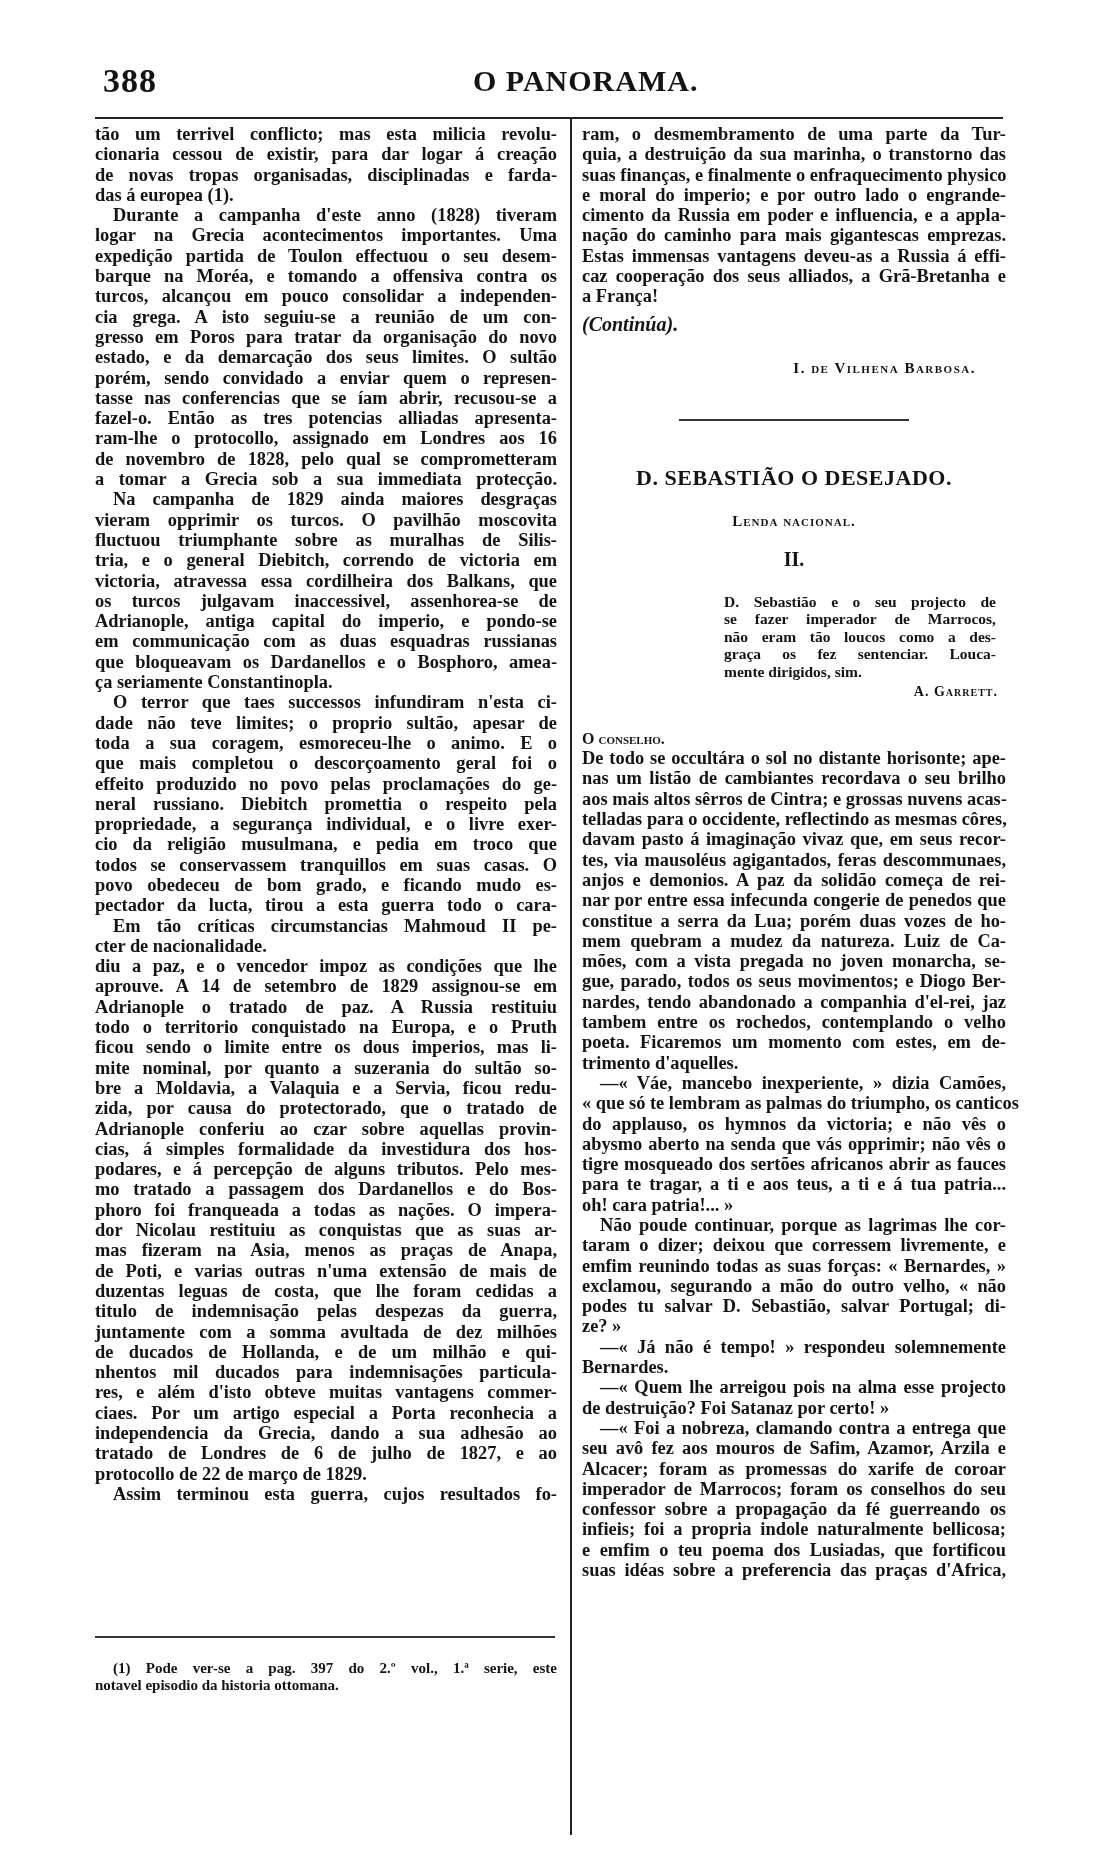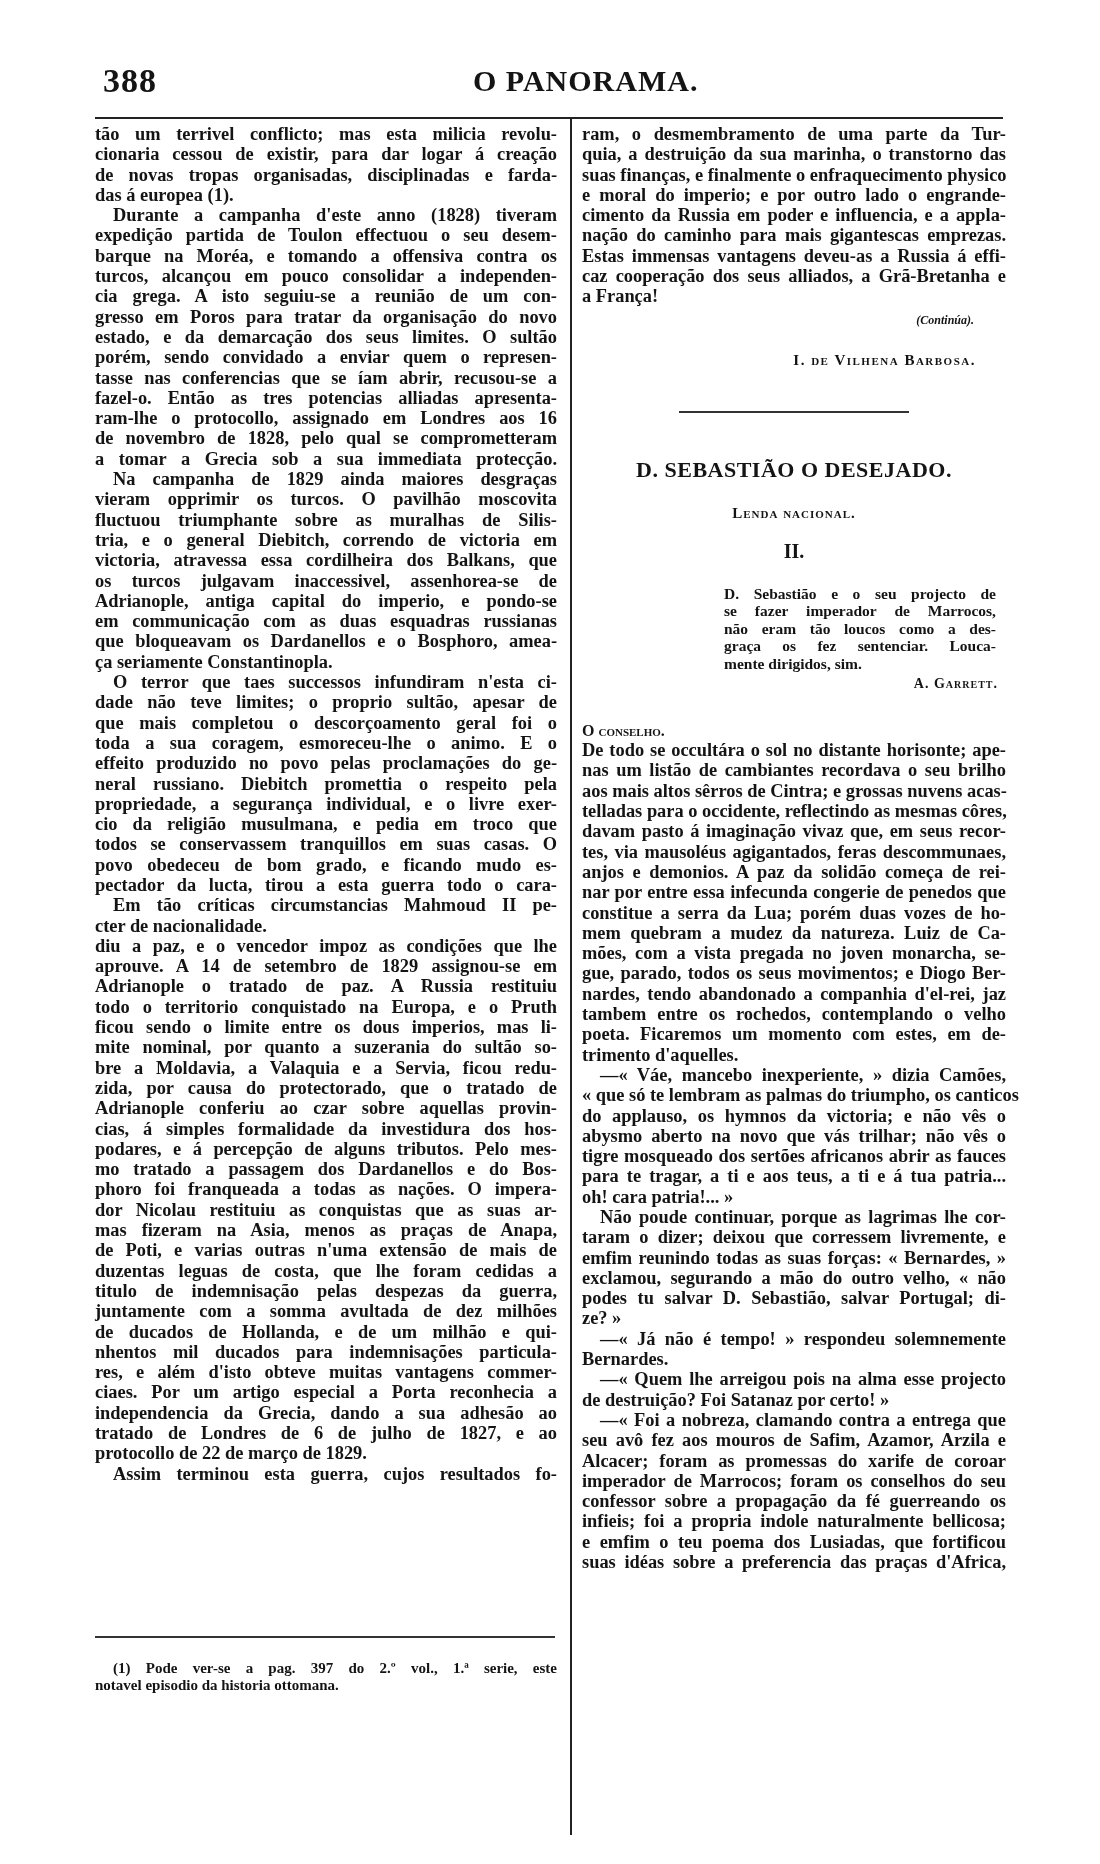--- a/index.html
+++ b/index.html
@@ -19,21 +19,21 @@
   .line.last { text-align-last:left; }
   .line.indent { padding-left:18px; }
   .title { font-size:22px; font-weight:bold; letter-spacing:0.5px; text-align:center; margin:44px 0 0 0; }
   .subtitle { font-size:15px; font-weight:bold; font-variant:small-caps; letter-spacing:1px; text-align:center; margin-top:22px; }
   .roman { font-size:20px; font-weight:bold; text-align:center; margin-top:18px; }
   .epi { margin:22px 0 0 142px; width:272px; }
   .epi .line { font-size:15.5px; line-height:17.5px; }
   .epi-author { font-size:14px; font-weight:bold; font-variant:small-caps; letter-spacing:1px; text-align:right; margin:4px 8px 0 0; }
   .section { font-size:16px; font-weight:bold; font-variant:small-caps; margin-top:30px; }
   .sig { font-size:15px; font-weight:bold; font-variant:small-caps; letter-spacing:1.5px; text-align:right; margin:24px 30px 0 0; }
-  .cont { font-size:12px; font-weight:bold; font-style:italic; text-align:right; margin:6px 32px 0 0; }
+  .cont { font-size:20px; font-weight:bold; font-style:italic; text-align:left; margin:6px 32px 0 0; }
   .sec-rule { width:230px; height:2px; background:#333; margin:42px auto 0 auto; }
   .foot-rule { position:absolute; left:95px; top:1636px; width:460px; height:2px; background:#333; }
   .footnote { position:absolute; left:95px; top:1660px; width:462px; }
   .footnote .line { font-size:15px; line-height:17px; font-weight:bold; }
 </style>
 </head>
 <body>
 
 <div class="page">
   <div class="header">
@@ -42,20 +42,21 @@
   </div>
   <div class="head-rule"></div>
   <div class="col-rule"></div>
 
   <div class="col col-left" id="left-col">
       <span class="line">tão um terrivel conflicto; mas esta milicia revolu-</span>
       <span class="line">cionaria cessou de existir, para dar logar á creação</span>
       <span class="line">de novas tropas organisadas, disciplinadas e farda-</span>
       <span class="line last">das á europea (1).</span>
       <span class="line indent">Durante a campanha d'este anno (1828) tiveram</span>
+      <span class="line">logar na Grecia acontecimentos importantes. Uma</span>
       <span class="line">expedição partida de Toulon effectuou o seu desem-</span>
       <span class="line">barque na Moréa, e tomando a offensiva contra os</span>
       <span class="line">turcos, alcançou em pouco consolidar a independen-</span>
       <span class="line">cia grega. A isto seguiu-se a reunião de um con-</span>
       <span class="line">gresso em Poros para tratar da organisação do novo</span>
       <span class="line">estado, e da demarcação dos seus limites. O sultão</span>
       <span class="line">porém, sendo convidado a enviar quem o represen-</span>
       <span class="line">tasse nas conferencias que se íam abrir, recusou-se a</span>
       <span class="line">fazel-o. Então as tres potencias alliadas apresenta-</span>
       <span class="line">ram-lhe o protocollo, assignado em Londres aos 16</span>
@@ -66,22 +67,22 @@
       <span class="line">fluctuou triumphante sobre as muralhas de Silis-</span>
       <span class="line">tria, e o general Diebitch, correndo de victoria em</span>
       <span class="line">victoria, atravessa essa cordilheira dos Balkans, que</span>
       <span class="line">os turcos julgavam inaccessivel, assenhorea-se de</span>
       <span class="line">Adrianople, antiga capital do imperio, e pondo-se</span>
       <span class="line">em communicação com as duas esquadras russianas</span>
       <span class="line">que bloqueavam os Dardanellos e o Bosphoro, amea-</span>
       <span class="line last">ça seriamente Constantinopla.</span>
       <span class="line indent">O terror que taes successos infundiram n'esta ci-</span>
       <span class="line">dade não teve limites; o proprio sultão, apesar de</span>
+      <span class="line">toda a sua coragem, esmoreceu-lhe o animo. E o</span>
       <span class="line">que mais completou o descorçoamento geral foi o</span>
-      <span class="line">toda a sua coragem, esmoreceu-lhe o animo. E o</span>
       <span class="line">effeito produzido no povo pelas proclamações do ge-</span>
       <span class="line">neral russiano. Diebitch promettia o respeito pela</span>
       <span class="line">propriedade, a segurança individual, e o livre exer-</span>
       <span class="line">cio da religião musulmana, e pedia em troco que</span>
       <span class="line">todos se conservassem tranquillos em suas casas. O</span>
       <span class="line">povo obedeceu de bom grado, e ficando mudo es-</span>
       <span class="line">pectador da lucta, tirou a esta guerra todo o cara-</span>
       <span class="line indent">Em tão críticas circumstancias Mahmoud II pe-</span>
       <span class="line last">cter de nacionalidade.</span>
       <span class="line">diu a paz, e o vencedor impoz as condições que lhe</span>
@@ -159,21 +160,21 @@
         <span class="line">mem quebram a mudez da natureza. Luiz de Ca-</span>
         <span class="line">mões, com a vista pregada no joven monarcha, se-</span>
         <span class="line">gue, parado, todos os seus movimentos; e Diogo Ber-</span>
         <span class="line">nardes, tendo abandonado a companhia d'el-rei, jaz</span>
         <span class="line">tambem entre os rochedos, contemplando o velho</span>
         <span class="line">poeta. Ficaremos um momento com estes, em de-</span>
         <span class="line last">trimento d'aquelles.</span>
         <span class="line indent">—« Váe, mancebo inexperiente, » dizia Camões,</span>
         <span class="line">« que só te lembram as palmas do triumpho, os canticos</span>
         <span class="line">do applauso, os hymnos da victoria; e não vês o</span>
-        <span class="line">abysmo aberto na novo que vás trilhar; não vês o</span>
+        <span class="line">abysmo aberto na senda que vás opprimir; não vês o</span>
         <span class="line">tigre mosqueado dos sertões africanos abrir as fauces</span>
         <span class="line">para te tragar, a ti e aos teus, a ti e á tua patria...</span>
         <span class="line last">oh! cara patria!... »</span>
         <span class="line indent">Não poude continuar, porque as lagrimas lhe cor-</span>
         <span class="line">taram o dizer; deixou que corressem livremente, e</span>
         <span class="line">emfim reunindo todas as suas forças: « Bernardes, »</span>
         <span class="line">exclamou, segurando a mão do outro velho, « não</span>
         <span class="line">podes tu salvar D. Sebastião, salvar Portugal; di-</span>
         <span class="line last">ze? »</span>
         <span class="line indent">—« Já não é tempo! » respondeu solemnemente</span>

